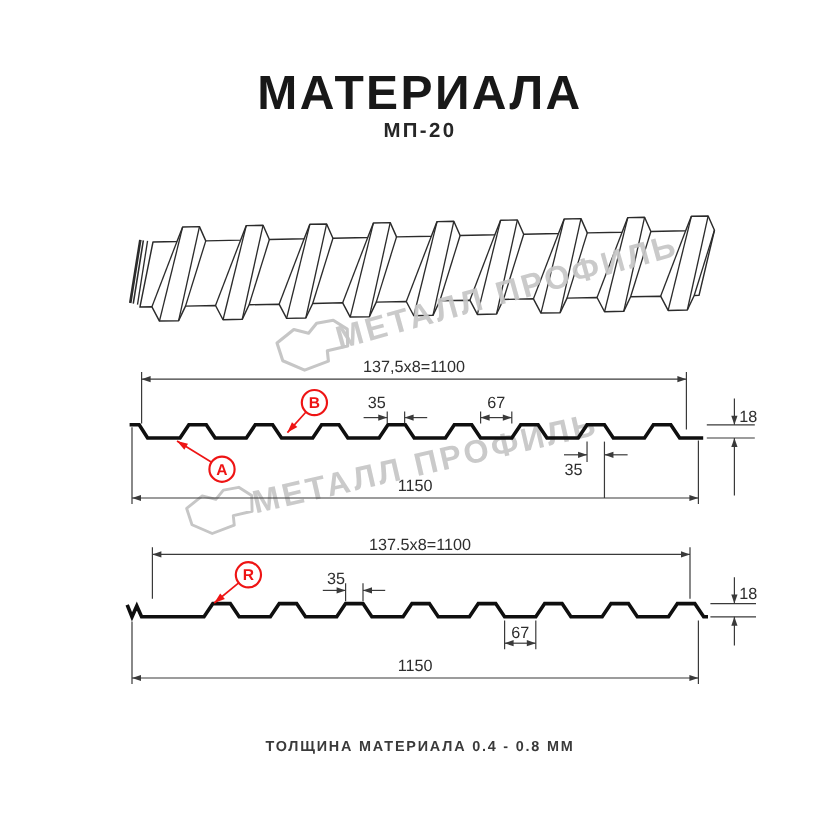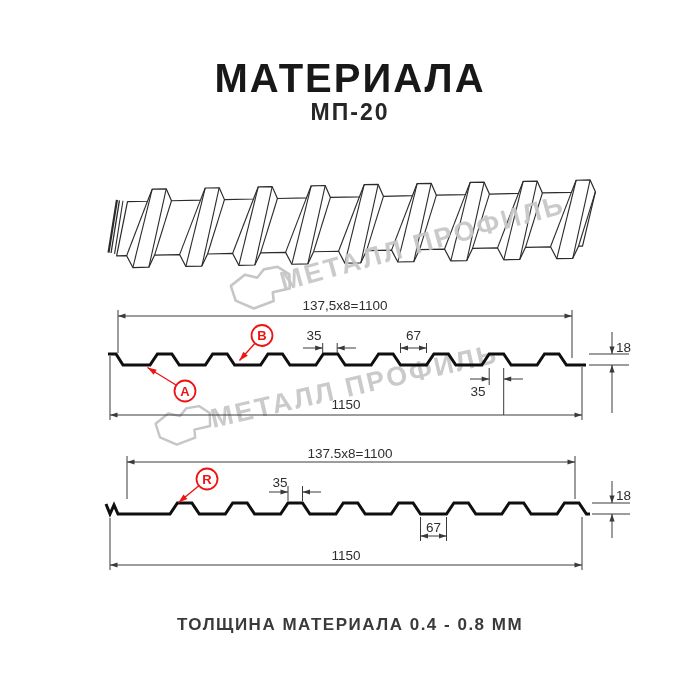--- a/index.html
+++ b/index.html
@@ -1,23 +1,23 @@
 <!DOCTYPE html>
 <html><head>
 <meta charset="utf-8">
 <style>
   html,body{margin:0;padding:0;background:#fff;}
   .page{position:relative;width:700px;height:700px;background:#fff;overflow:hidden;
         font-family:"Liberation Sans",sans-serif;}
   .title{position:absolute;top:56px;left:0;width:700px;text-align:center;
          font-size:40px;font-weight:800;letter-spacing:2px;color:#181818;}
   .subtitle{position:absolute;top:99px;left:0;width:700px;text-align:center;
-         font-size:23px;font-weight:600;letter-spacing:2px;color:#262626;}
+         font-size:17px;font-weight:600;letter-spacing:2px;color:#262626;}
   .footer{position:absolute;top:615px;left:0;width:700px;text-align:center;
-         font-size:17px;font-weight:600;letter-spacing:1.5px;color:#3a3a3a;}
+         font-size:12px;font-weight:600;letter-spacing:1.5px;color:#3a3a3a;}
   svg{position:absolute;top:0;left:0;}
   .dim{font-family:"Liberation Sans",sans-serif;font-size:13.5px;fill:#2e2e2e;}
   .lbl{font-family:"Liberation Sans",sans-serif;font-size:13px;font-weight:bold;fill:#ee1414;}
   .wm{font-family:"Liberation Sans",sans-serif;font-size:27px;font-weight:bold;
       letter-spacing:2.5px;fill:#c6c6c6;opacity:.92;}
 </style>
 </head>
 <body>
 
 <div class="page">

